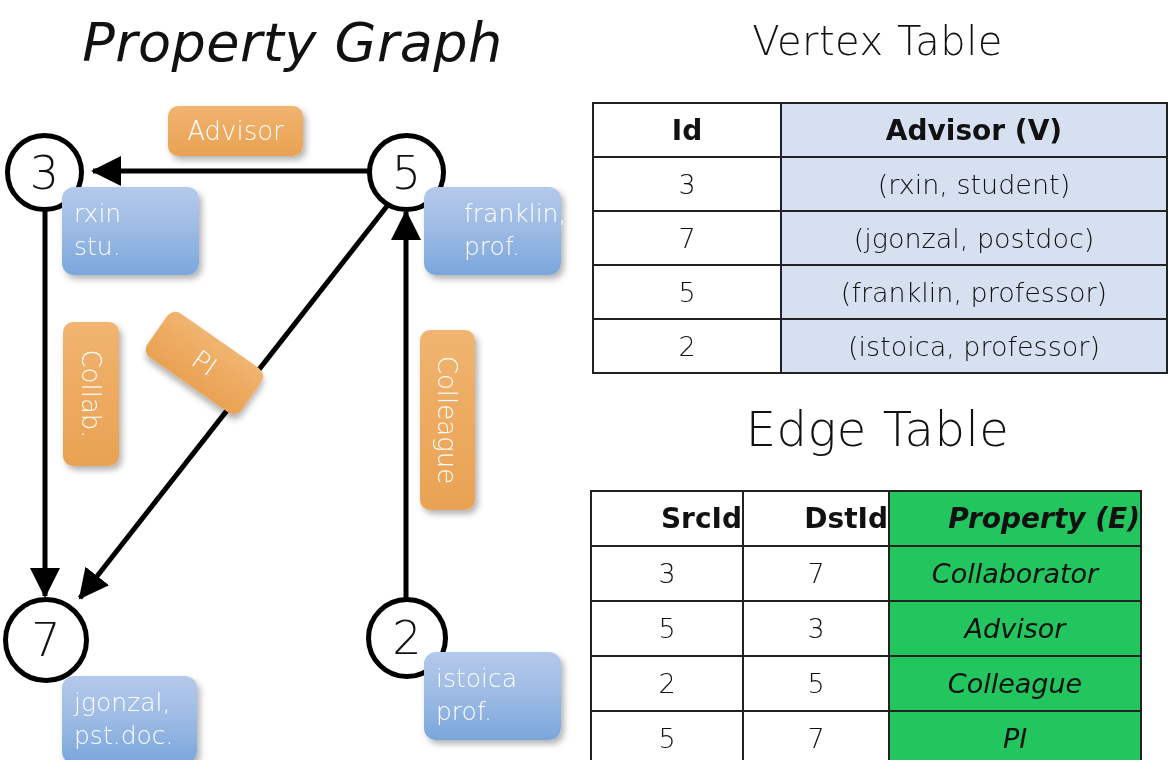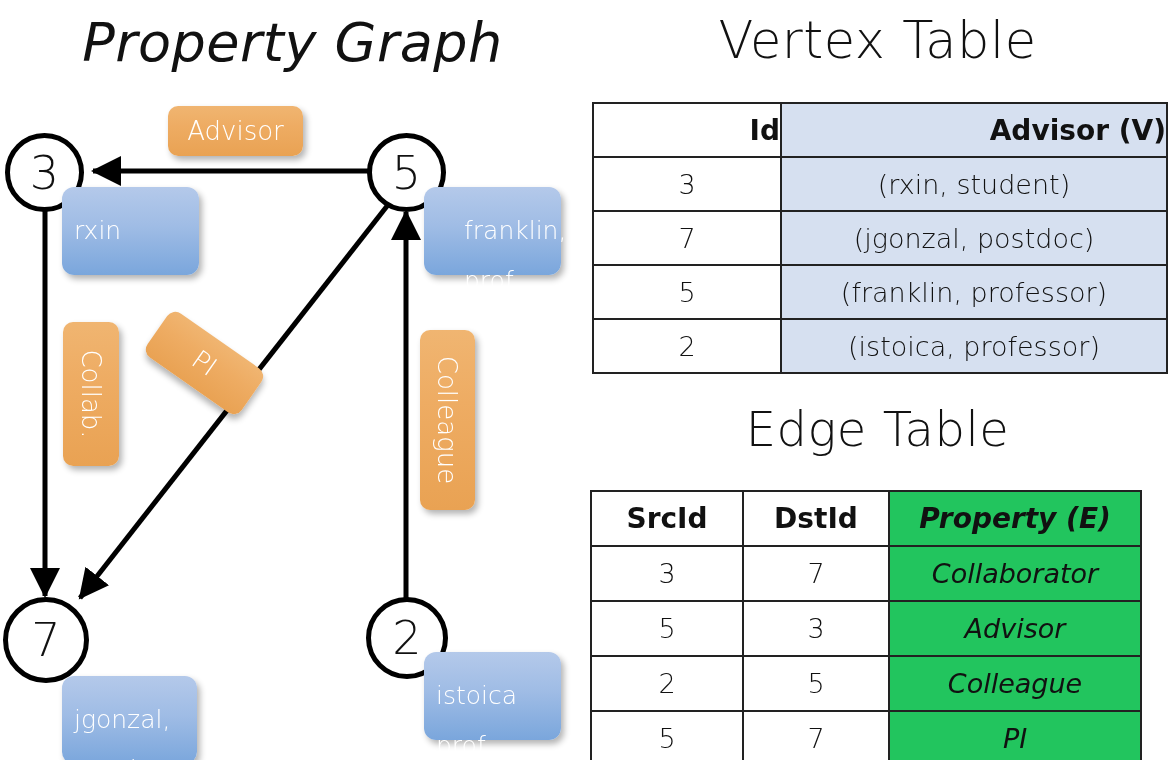--- a/index.html
+++ b/index.html
@@ -11,21 +11,21 @@
   .stage{position:absolute;left:0;top:0;width:1170px;height:760px;}
 
   
   .title{
     position:absolute;text-align:center;
     font-family:"DejaVu Sans", sans-serif;
     font-weight:300;color:#111;
     letter-spacing:.5px;white-space:nowrap;
   }
   #pg-title{left:0;top:12px;width:585px;font-size:54px;line-height:62px;font-style:italic;}
-  #vt-title{left:585px;top:10px;width:585px;font-size:51px;line-height:62px;}
+  #vt-title{left:585px;top:10px;width:585px;font-size:40px;line-height:62px;}
   #et-title{left:585px;top:398px;width:585px;font-size:48px;line-height:62px;}
 
   
   #graph-svg{position:absolute;left:0;top:0;width:585px;height:760px;}
 
   
   .vnode{
     position:absolute;border:5px solid #000;border-radius:50%;
     background:#fff;box-sizing:border-box;
     display:flex;align-items:center;justify-content:center;
@@ -37,21 +37,21 @@
   .pbox{
     position:absolute;z-index:4;box-sizing:border-box;
     border-radius:12px;
     background:linear-gradient(180deg,#b4c9ea 0%,#9fbce5 45%,#7aa6dc 100%);
     box-shadow:3px 4px 6px rgba(0,0,0,.30);
     color:#ffffff;
     font-family:"DejaVu Sans", sans-serif;font-weight:300;
     font-size:25px;line-height:33px;
     padding:10px 0 0 12px;
   }
-  .pbox span{display:block;margin-top:17px;}
+  .pbox span{display:block;}
 
   
   .ebox{
     position:absolute;z-index:5;box-sizing:border-box;
     border-radius:10px;
     background:linear-gradient(180deg,#f0b571 0%,#eeac63 40%,#e9a253 100%);
     box-shadow:3px 4px 6px rgba(0,0,0,.30);
     color:#ffffff;
     font-family:"DejaVu Sans", sans-serif;font-weight:300;
     display:flex;align-items:center;justify-content:center;
@@ -74,28 +74,28 @@
     padding:0;vertical-align:middle;white-space:nowrap;
   }
   table.gtbl td.hd{font-weight:bold;}
   .cell-blue{background:#d6e0f0;}
   .cell-peach{background:#22c55e;font-style:italic;}
 
   #vertex-table{left:592px;top:102px;}
   #vertex-table td{height:52px;font-size:27px;}
   #vertex-table td.c-id{width:186px;}
   #vertex-table td.c-prop{width:384px;}
-  #vertex-table td.hd{font-size:28px;text-align:right;}
+  #vertex-table td.hd{font-size:28px;}
 
   #edge-table{left:590px;top:490px;}
   #edge-table td{height:53px;font-size:27px;}
   #edge-table td.c-src{width:150px;}
   #edge-table td.c-dst{width:144px;margin-left:44px;}
   #edge-table td.c-prop{width:250px;}
-  #edge-table td.hd{font-size:28px;}
+  #edge-table td.hd{font-size:28px;text-align:right;}
 </style>
 </head>
 <body>
 
 <div class="stage">
 
   <div class="title" id="pg-title">Property Graph</div>
   <div class="title" id="vt-title">Vertex Table</div>
   <div class="title" id="et-title">Edge Table</div>
 
@@ -123,20 +123,21 @@
   </div>
   <div class="vnode" style="left:3px;top:597px;width:86px;height:86px;">
     <span>7</span>
   </div>
   <div class="vnode" style="left:366px;top:597px;width:82px;height:82px;">
     <span>2</span>
   </div>
 
   <div class="pbox" style="left:62px;top:187px;width:137px;height:88px;">
     <span>rxin</span>
+    <span>stu.</span>
   </div>
   <div class="pbox" style="left:424px;top:187px;width:137px;height:88px;padding-left:40px;">
     <span>franklin,</span>
     <span>prof.</span>
   </div>
   <div class="pbox" style="left:62px;top:676px;width:135px;height:88px;">
     <span>jgonzal,</span>
     <span>pst.doc.</span>
   </div>
   <div class="pbox" style="left:424px;top:652px;width:137px;height:88px;">

